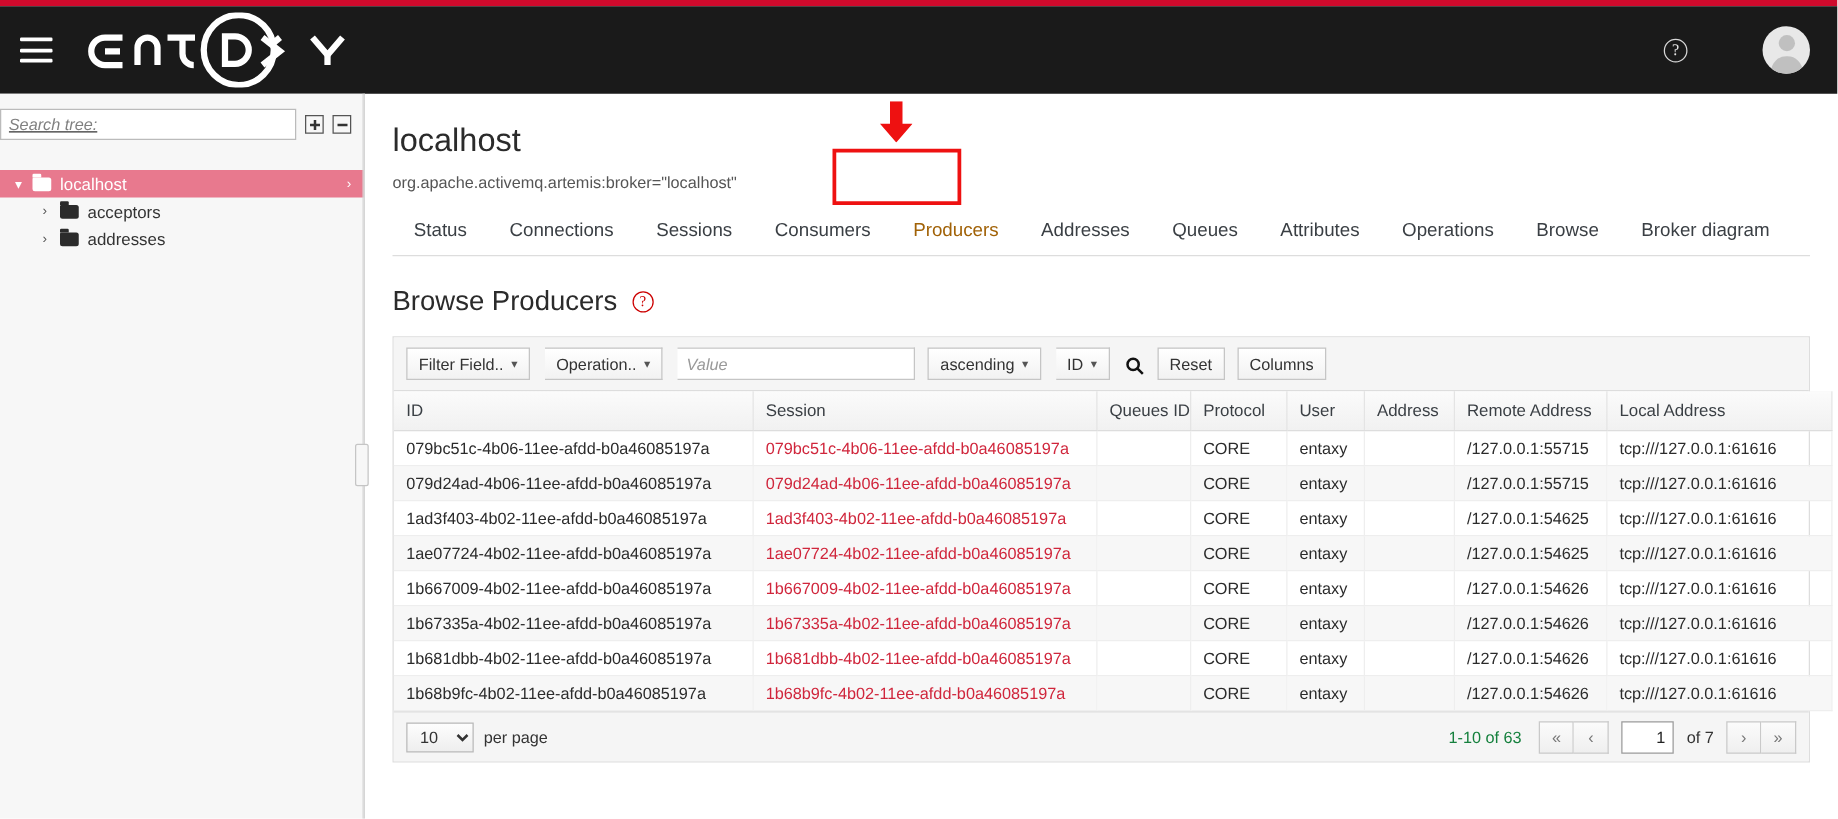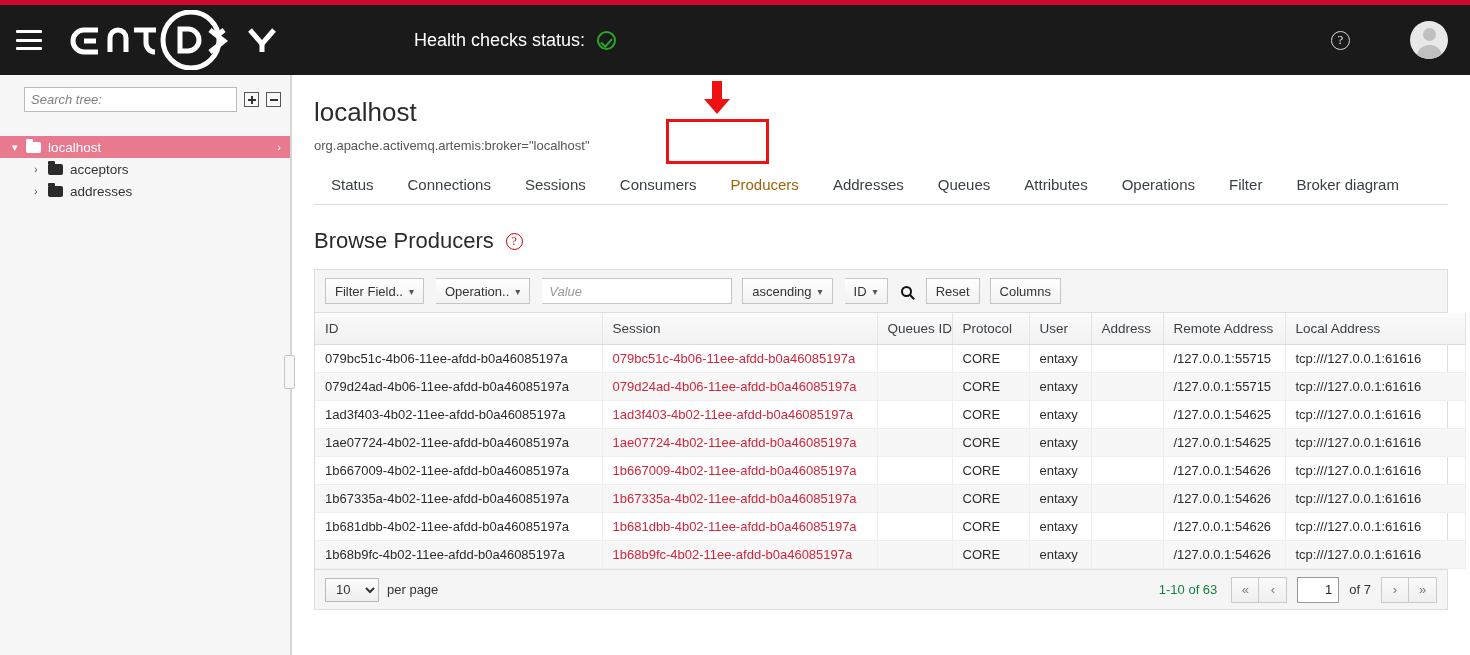--- a/index.html
+++ b/index.html
@@ -98,21 +98,22 @@
 
   
   #sidebar {
     width: 292px;
     background: #f7f7f7;
     border-right: 1px solid #d6d6d6;
     position: relative;
   }
   #tree-search-row {
     display: flex; align-items: center;
-    padding: 12px 10px 10px 24px;
+    padding: 12px 10px 10px 0;
+    text-decoration: underline;
   }
   #tree-search {
     flex: 1;
     height: 25px;
     border: 1px solid #bbb;
     background: #fff;
     font-size: 13px;
     font-style: italic;
     color: #777;
     padding: 0 6px;
@@ -409,24 +410,20 @@
 
         <path d="M150 20 l14 11 -14 11"></path>
         <path d="M164 20 l-6 5"></path>
 
         <path d="M190 20 l12 14 12 -14"></path>
         <path d="M202 34 v8"></path>
       </g>
     </svg>
   </div>
 
-  <div id="health">
-    <span class="hl">Health checks status:</span>
-    <span class="check-circle"></span>
-  </div>
 
   <div id="header-right">
     <div class="help-circle">?</div>
     <div class="avatar"></div>
   </div>
 </div>
 
 <div id="body">
 
   <div id="sidebar">
@@ -475,21 +472,21 @@
     <div id="tabs">
       <div class="tab">Status</div>
       <div class="tab">Connections</div>
       <div class="tab">Sessions</div>
       <div class="tab">Consumers</div>
       <div class="tab active">Producers</div>
       <div class="tab">Addresses</div>
       <div class="tab">Queues</div>
       <div class="tab">Attributes</div>
       <div class="tab">Operations</div>
-      <div class="tab">Filter</div>
+      <div class="tab">Browse</div>
       <div class="tab">Broker diagram</div>
     </div>
 
     <div id="browse-head">
       <div id="browse-title">Browse Producers</div>
       <div class="help-red">?</div>
     </div>
 
     <div id="panel">
 

